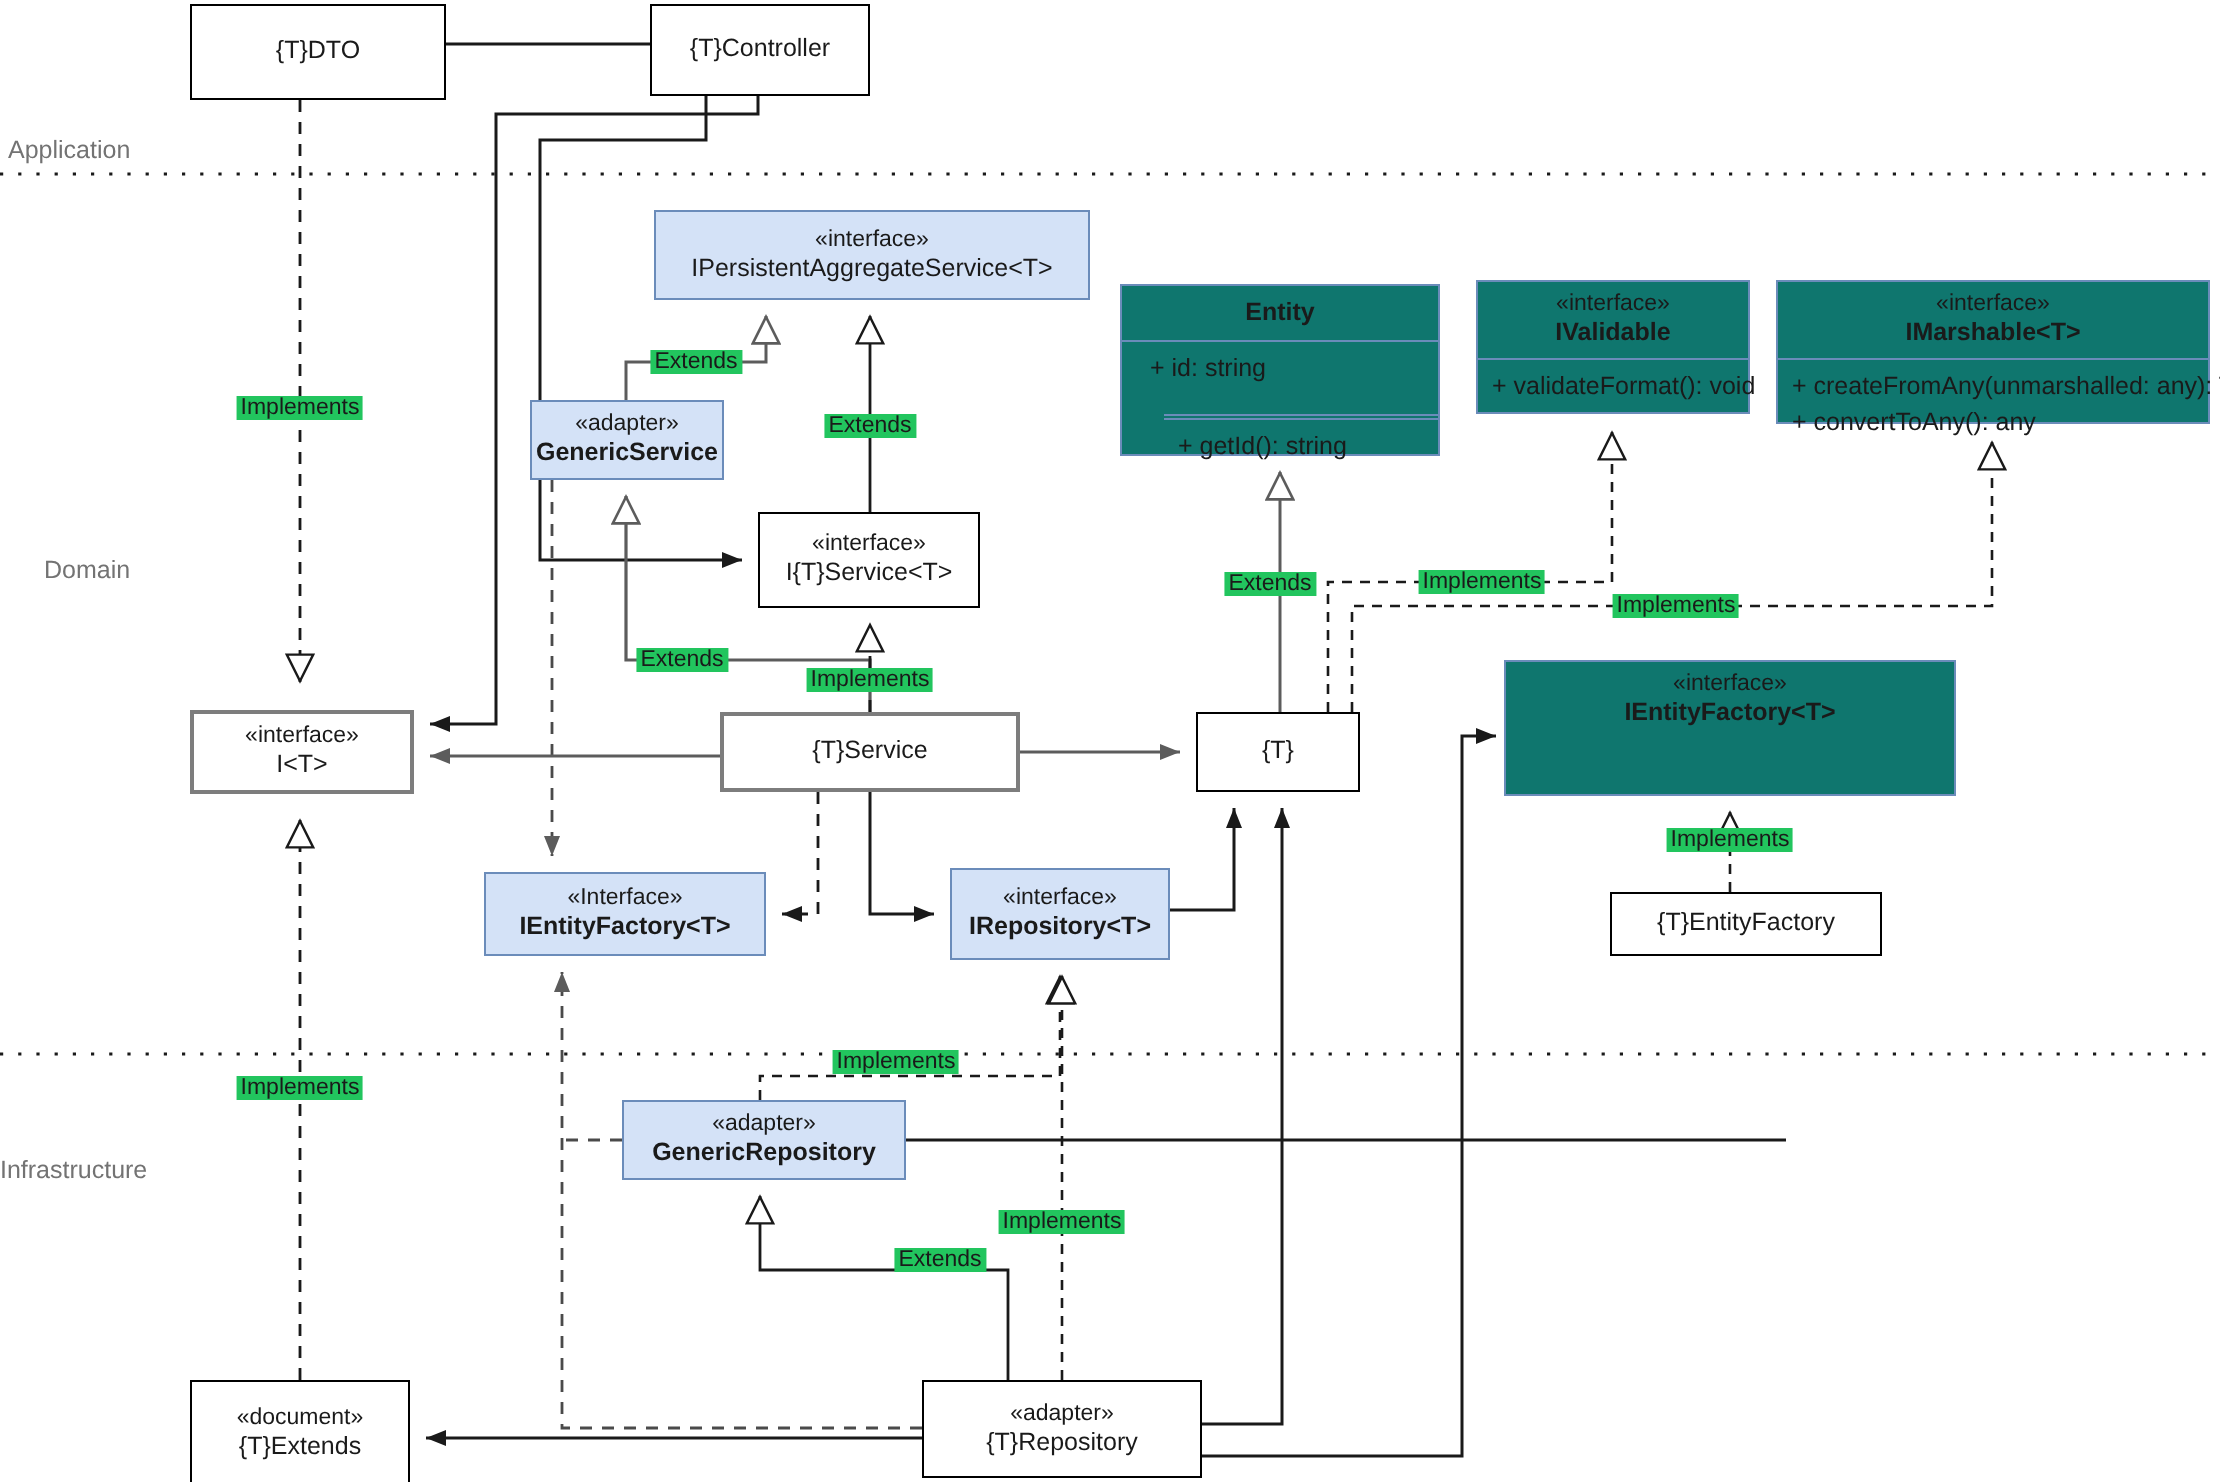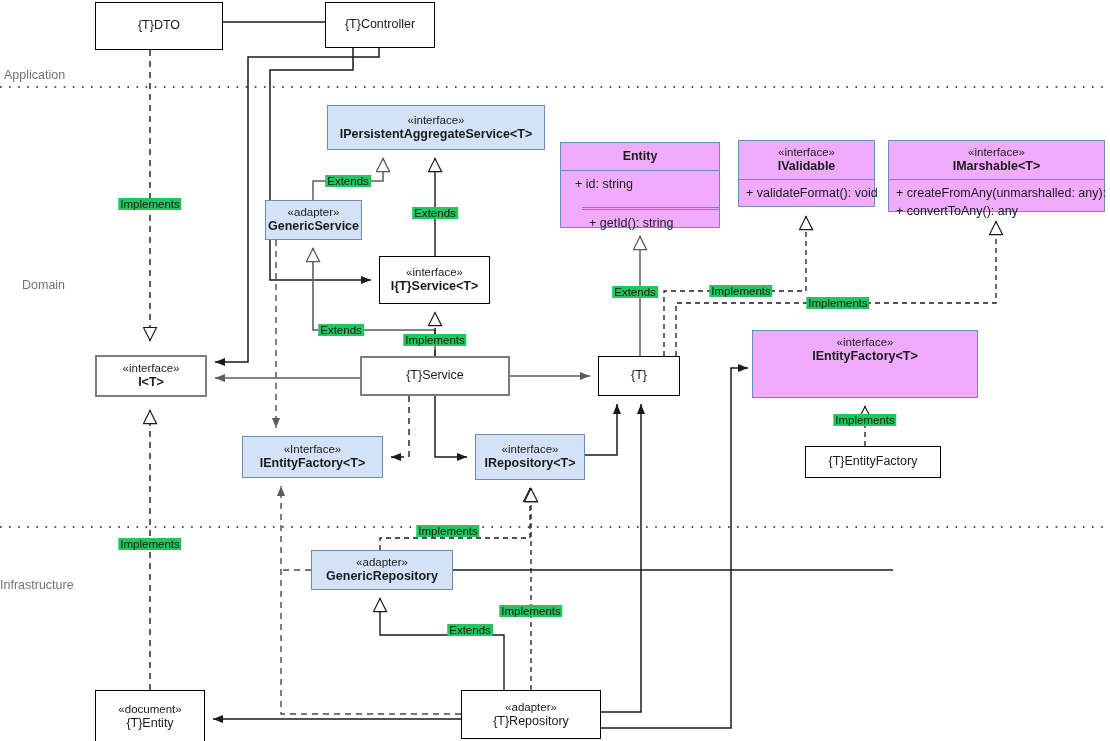--- a/index.html
+++ b/index.html
@@ -8,24 +8,24 @@
   svg.wires{position:absolute;left:0;top:0;width:1110px;height:741px;pointer-events:none;}
 
   .node{position:absolute;box-sizing:border-box;background:#ffffff;border:1px solid #000000;
         display:flex;flex-direction:column;justify-content:center;align-items:center;
         font-size:12.5px;color:#1a1a1a;line-height:1.25;text-align:center;z-index:3;}
   .node.blue{background:#d4e2f7;border:1px solid #6b8cba;}
   .node.gray{border:2px solid #7d7d7d;}
   .node .stereo{font-size:11.5px;}
   .node .nm{font-size:12.5px;}
   .node.blue .nm{font-weight:bold;}
-  .node.iface .nm{font-weight:bold;}
+  .node.iface .nm{font-weight:normal;}
   .node.plain .nm{font-weight:normal;}
 
-  .compart{position:absolute;box-sizing:border-box;border:1px solid #6b8cba;background:#f0abfc;
+  .compart{position:absolute;box-sizing:border-box;border:1px solid #6b8cba;background:#0f766e;
            display:flex;flex-direction:column;z-index:3;}
   .compart .hd{display:flex;flex-direction:column;justify-content:center;align-items:center;
                text-align:center;font-size:12.5px;line-height:1.25;color:#1a1a1a;flex:0 0 auto;}
   .compart .hd .stereo{font-size:11.5px;}
   .compart .hd .nm{font-weight:bold;}
   .compart .sec{border-top:1px solid #6b8cba;padding:4px 6px 4px 7px;font-size:12.5px;
                 color:#1a1a1a;line-height:1.45;text-align:left;flex:1 1 auto;}
   .compart .sec.dbl{border-top:3px double #6b8cba;margin-left:21px;}
   .compart .sec div{white-space:nowrap;}
 
@@ -212,21 +212,21 @@
     <div class="nm">{T}EntityFactory</div>
   </div>
 
   <div class="node blue" style="left:311px;top:550px;width:142px;height:40px;">
     <div class="stereo">«adapter»</div>
     <div class="nm">GenericRepository</div>
   </div>
 
   <div class="node plain" style="left:95px;top:690px;width:110px;height:54px;">
     <div class="stereo">«document»</div>
-    <div class="nm">{T}Entity</div>
+    <div class="nm">{T}Extends</div>
   </div>
 
   <div class="node plain" style="left:461px;top:690px;width:140px;height:49px;">
     <div class="stereo">«adapter»</div>
     <div class="nm">{T}Repository</div>
   </div>
 
   <div class="edge-label" style="left:150px;top:204px;">Implements</div>
   <div class="edge-label" style="left:348px;top:181px;">Extends</div>
   <div class="edge-label" style="left:435px;top:213px;">Extends</div>

